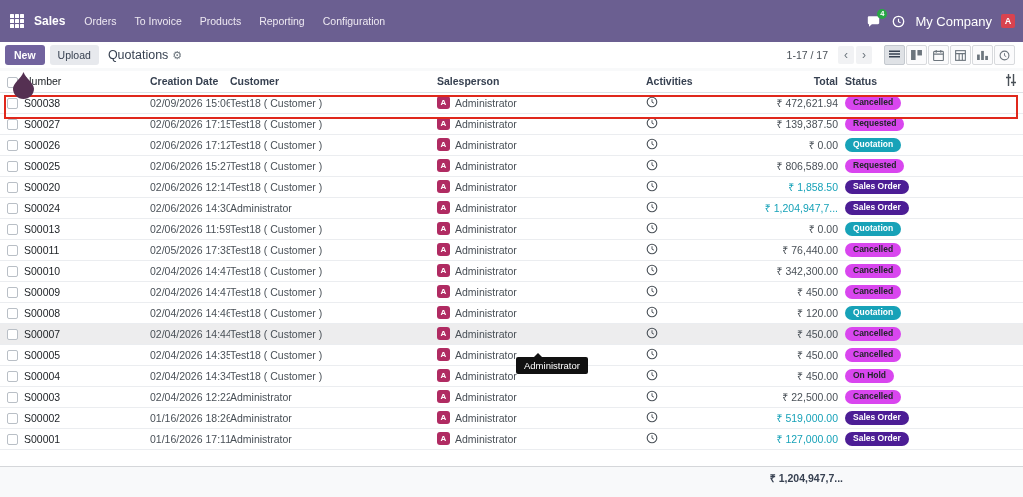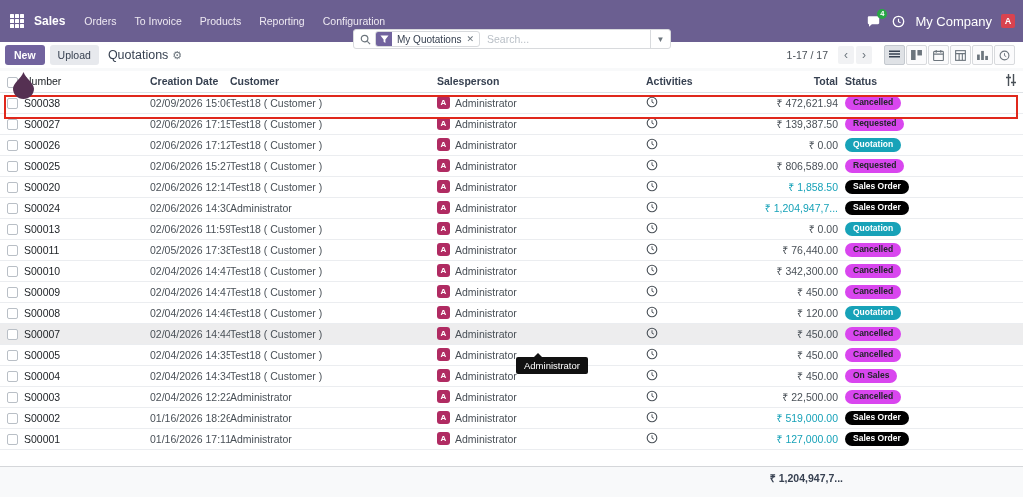--- a/index.html
+++ b/index.html
@@ -56,21 +56,21 @@
   .c-status { width:150px; padding-left:7px; }
   .c-end { width:auto; }
   th.c-total { text-align:right; }
   .cb { display:inline-block; width:11px; height:11px; border:1px solid #b9bfc6; border-radius:2px; background:#fff; vertical-align:middle; }
   .avatar { display:inline-flex; width:13px; height:13px; background:#b02b62; color:#fff; font-size:8px; font-weight:bold; align-items:center; justify-content:center; border-radius:3px; margin-right:5px; vertical-align:middle; }
   .sp-name { vertical-align:middle; }
   .teal { color:#17a2b8; }
   .badge { display:inline-block; font-size:8.5px; font-weight:bold; border-radius:8px; padding:2px 8px; line-height:1.1; }
   .badge-gray { background:#d946ef; color:#212529; }
   .badge-teal { background:#17a2b8; color:#fff; }
-  .badge-green { background:#000000; color:#fff; }
+  .badge-green { background:#4c1d95; color:#fff; }
   tr.hover td { background:#ededee; }
   .opt-cols { position:absolute; top:3px; right:6px; cursor:pointer; }
 
   
   .annotation { position:absolute; left:4px; right:5px; top:24px; height:24px; border:2px solid #e0281c; pointer-events:none; z-index:5; }
   
   .droplet { position:absolute; left:13px; top:1px; z-index:6; pointer-events:none; }
   
   .tooltip { position:absolute; left:516px; top:286px; background:#111; color:#fff; font-size:9.5px; padding:3px 8px; border-radius:2px; z-index:6; }
   .tooltip:before { content:""; position:absolute; top:-4px; left:18px; border:4px solid transparent; border-bottom-color:#111; border-top:none; }
@@ -119,39 +119,20 @@
     <span class="user-avatar">A</span>
   </div>
 </div>
 
 <div class="control-panel">
   <button class="btn-new">New</button>
   <button class="btn-upload">Upload</button>
   <span class="view-title">Quotations</span>
   <span class="gear">⚙</span>
 
-  <div class="searchbar">
-    <span class="search-mag">
-      <svg width="11" height="11" viewBox="0 0 12 12">
-          <circle cx="5" cy="5" r="3.6" fill="none" stroke="#6c757d" stroke-width="1.3"></circle>
-          <path d="M8 8l3 3" stroke="#6c757d" stroke-width="1.3"></path>
-        </svg>
-    </span>
-    <span class="facet">
-      <span class="facet-ic">
-        <svg width="9" height="9" viewBox="0 0 10 10">
-            <path d="M0.5 0.5h9L6 5v4L4 7.5V5z" fill="#fff"></path>
-          </svg>
-      </span>
-      <span class="facet-label">My Quotations</span>
-      <span class="facet-x">✕</span>
-    </span>
-    <span class="search-placeholder">Search...</span>
-    <span class="search-caret">▼</span>
-  </div>
 
   <div class="cp-right">
     <span class="pager-text">1-17 / 17</span>
     <button class="pager-btn">‹</button>
     <button class="pager-btn">›</button>
     <div class="switcher">
       <span class="sw-btn active">
         <svg width="11" height="10" viewBox="0 0 12 10">
             <path d="M0 1h12M0 4h12M0 7h12" stroke="#374151" stroke-width="1.6"></path>
           </svg>
@@ -393,21 +374,21 @@
           <td class="c-cb"><span class="cb"></span></td>
           <td class="c-num">S00004</td>
           <td class="c-date">02/04/2026 14:34:49</td>
           <td class="c-cust">Test18 ( Customer )</td>
           <td class="c-sp"><span class="avatar">A</span><span class="sp-name">Administrator</span></td>
           <td class="c-act"><svg width="12" height="12" viewBox="0 0 14 14">
               <circle cx="7" cy="7" r="5.6" fill="none" stroke="#495057" stroke-width="1.3"></circle>
               <path d="M7 3.8v3.4l2.3 1.2" fill="none" stroke="#495057" stroke-width="1.1"></path>
             </svg></td>
           <td class="c-total">₹ 450.00</td>
-          <td class="c-status"><span class="badge badge-gray">On Sales</span></td>
+          <td class="c-status"><span class="badge badge-gray">On Hold</span></td>
           <td class="c-end"></td>
         </tr>
         <tr class="">
           <td class="c-cb"><span class="cb"></span></td>
           <td class="c-num">S00003</td>
           <td class="c-date">02/04/2026 12:22:01</td>
           <td class="c-cust">Administrator</td>
           <td class="c-sp"><span class="avatar">A</span><span class="sp-name">Administrator</span></td>
           <td class="c-act"><svg width="12" height="12" viewBox="0 0 14 14">
               <circle cx="7" cy="7" r="5.6" fill="none" stroke="#495057" stroke-width="1.3"></circle>

